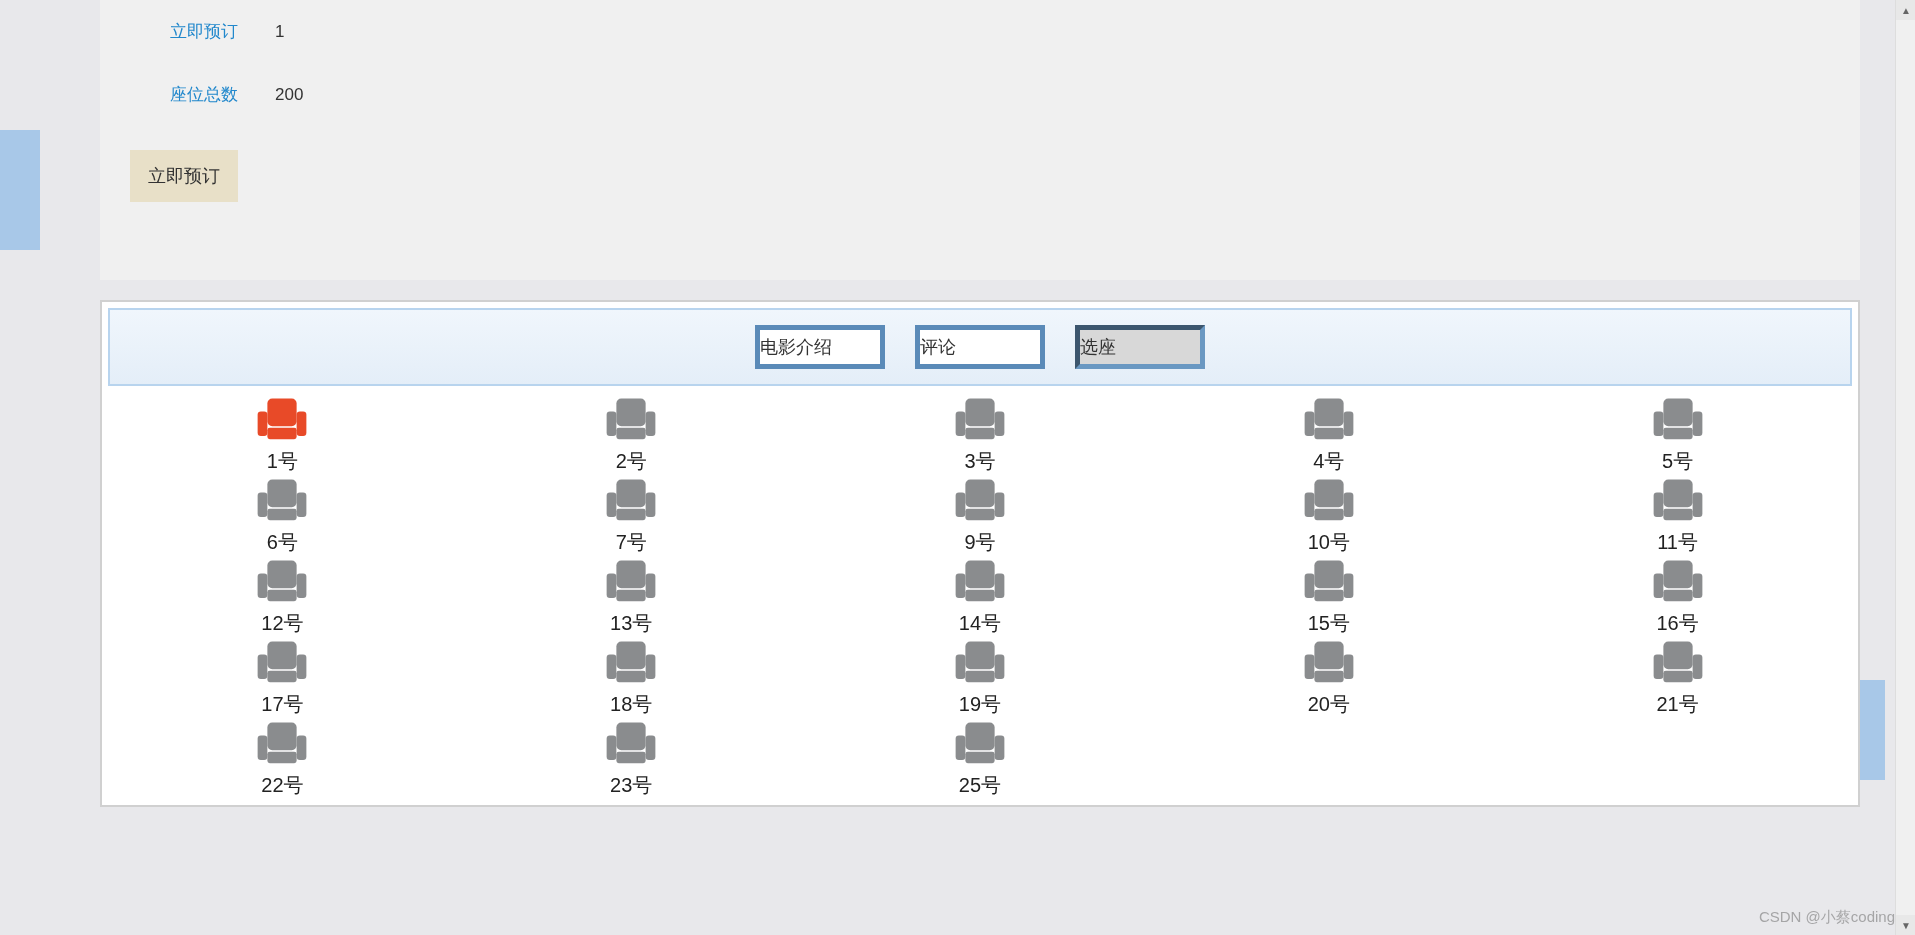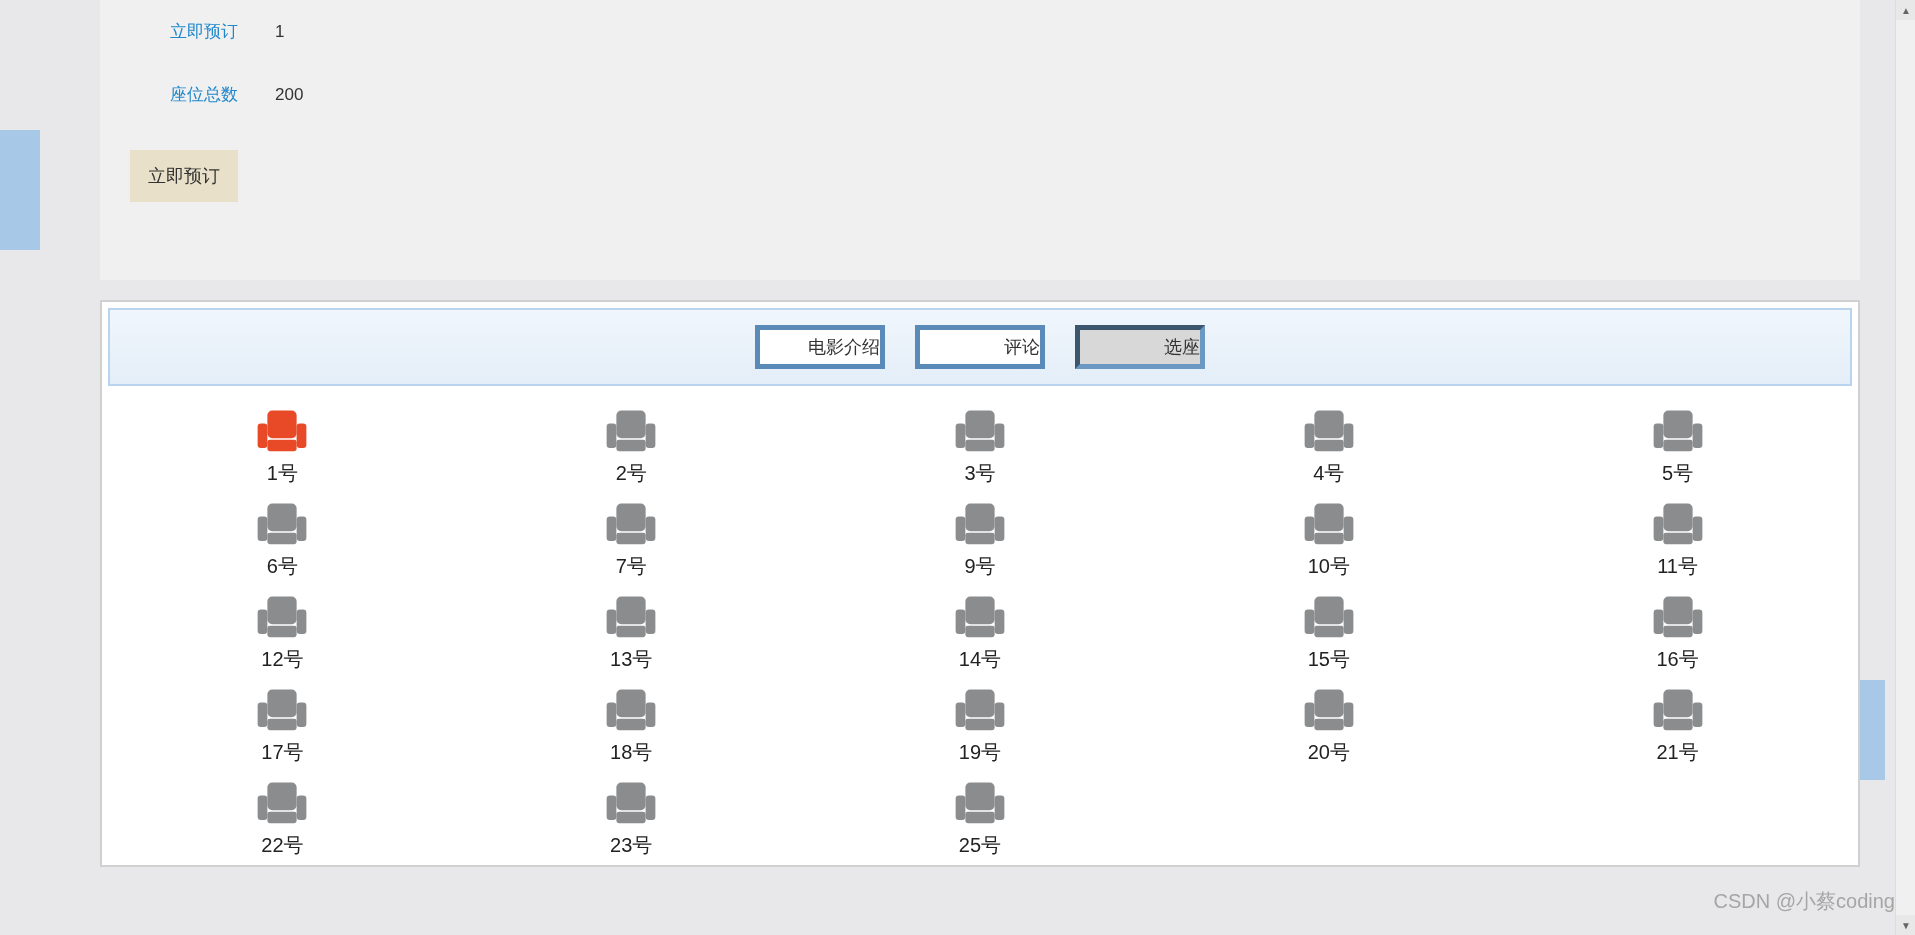--- a/index.html
+++ b/index.html
@@ -82,32 +82,31 @@
     .tab-btn {
       width: 130px;
       height: 44px;
       border: 5px solid #5a8ab8;
       background: #fff;
       color: #333;
       font-size: 18px;
       cursor: pointer;
       display: flex;
       align-items: center;
-      justify-content: flex-end;
+      justify-content: flex-start;
     }
     .tab-btn.active {
       background: #d8d8d8;
       border-style: inset;
       border-color: #6a98c2;
     }
     .seats-grid {
       display: grid;
       grid-template-columns: repeat(5, 1fr);
-      row-gap: 12px;
-      padding-top: 20px;
+      padding-top: 8px;
     }
     .seat-cell {
       display: flex;
       flex-direction: column;
       align-items: center;
       cursor: pointer;
     }
     .seat-icon {
       width: 52px;
       height: 48px;
@@ -115,23 +114,23 @@
     }
     .seat-svg { width: 100%; height: 100%; }
     .seat-label {
       margin-top: 6px;
       font-size: 20px;
       color: #222;
     }
     .watermark {
       position: absolute;
       right: 20px;
-      bottom: 20px;
+      bottom: 8px;
       color: rgba(120,120,120,0.6);
-      font-size: 20px;
+      font-size: 15px;
     }
     .scrollbar-track {
       position: absolute;
       right: 0;
       top: 0;
       width: 20px;
       height: 935px;
       background: #f0f0f0;
       border-left: 1px solid #ddd;
     }

